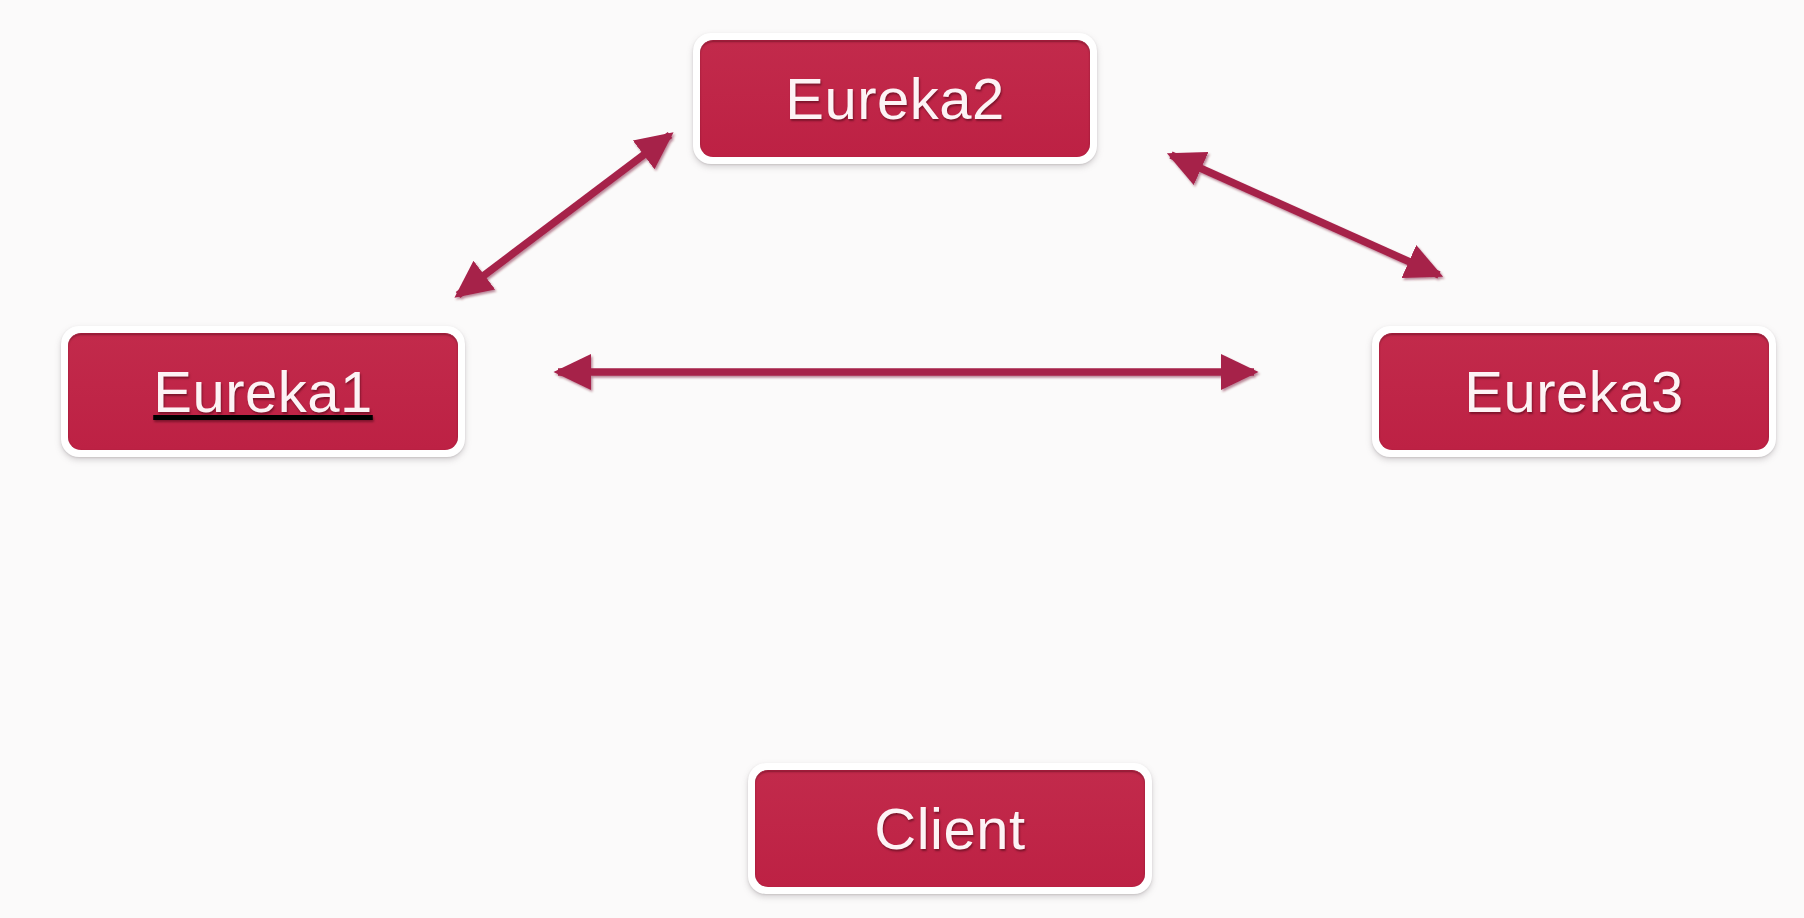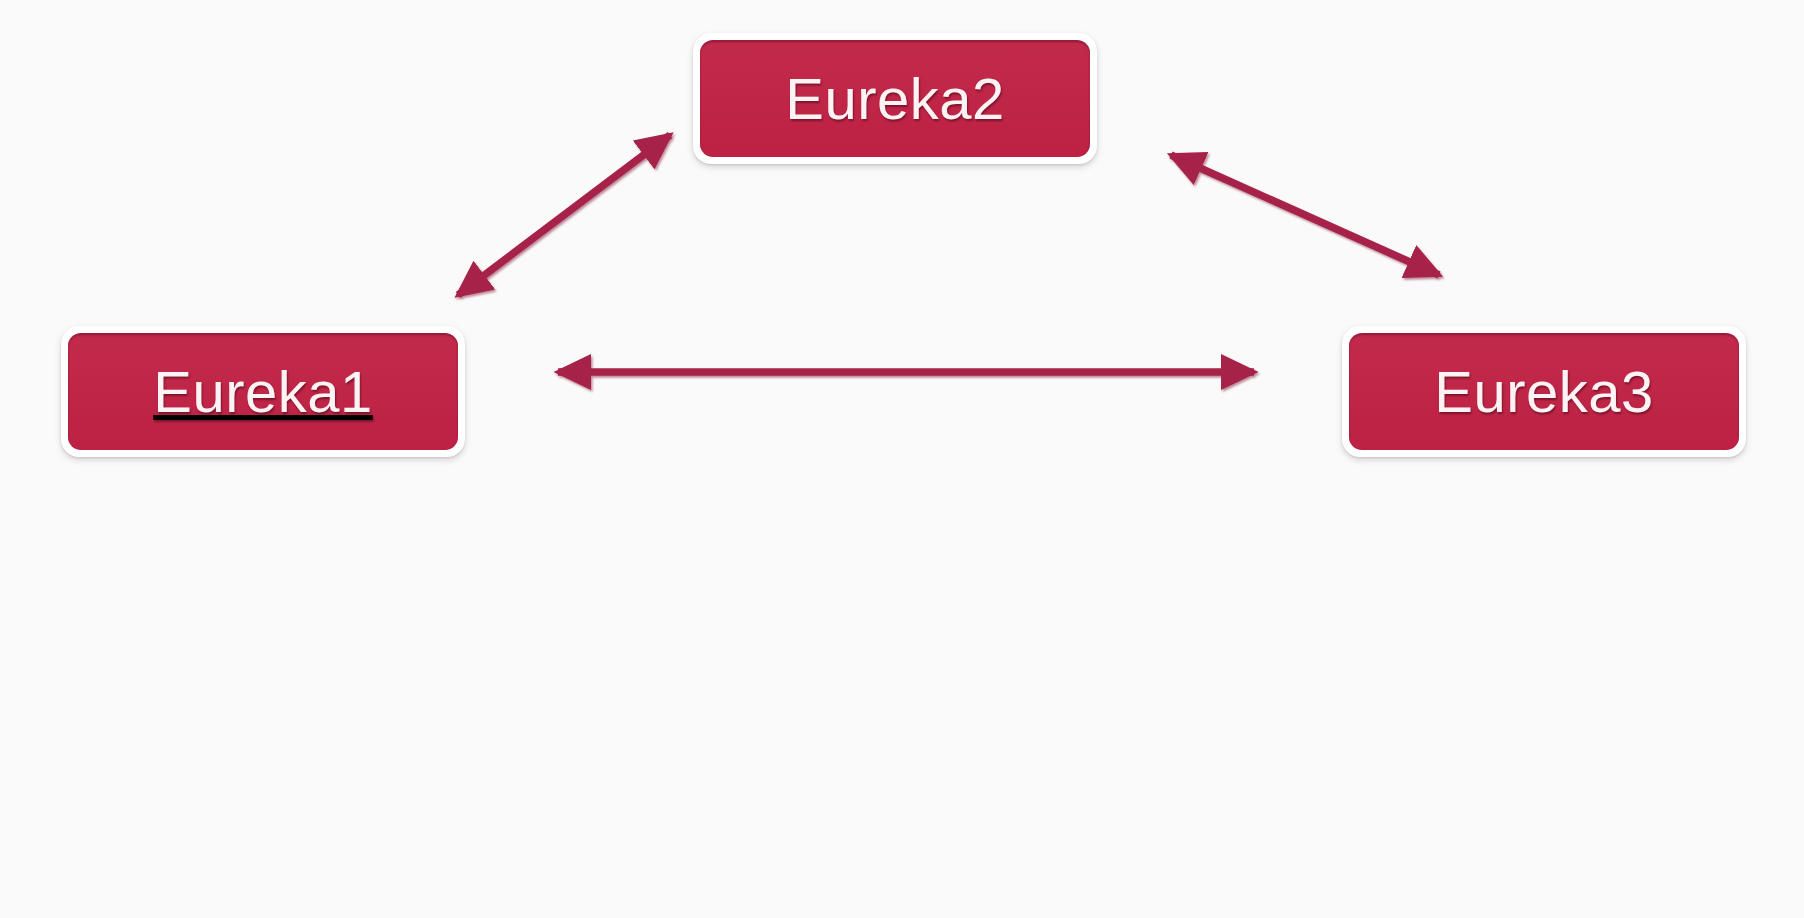--- a/index.html
+++ b/index.html
@@ -98,20 +98,25 @@
       <span class="node-label">Eureka2</span>
     </div>
   </div>
 
   <div class="node" id="node-eureka1" style="left: 61px; top: 326px; width: 404px; height: 131px;">
     <div class="node-inner">
       <span class="node-label">Eureka1</span>
     </div>
   </div>
 
-  <div class="node" id="node-eureka3" style="left: 1342px; top: 326px; width: 404px; height: 131px;">
+  <div class="node" id="node-eureka3" style="left: 1372px; top: 326px; width: 404px; height: 131px;">
     <div class="node-inner">
       <span class="node-label">Eureka3</span>
     </div>
   </div>
 
+  <div class="node" id="node-client" style="left: 748px; top: 763px; width: 404px; height: 131px;">
+    <div class="node-inner">
+      <span class="node-label">Client</span>
+    </div>
+  </div>
 
 </div>
 
 </body></html>

